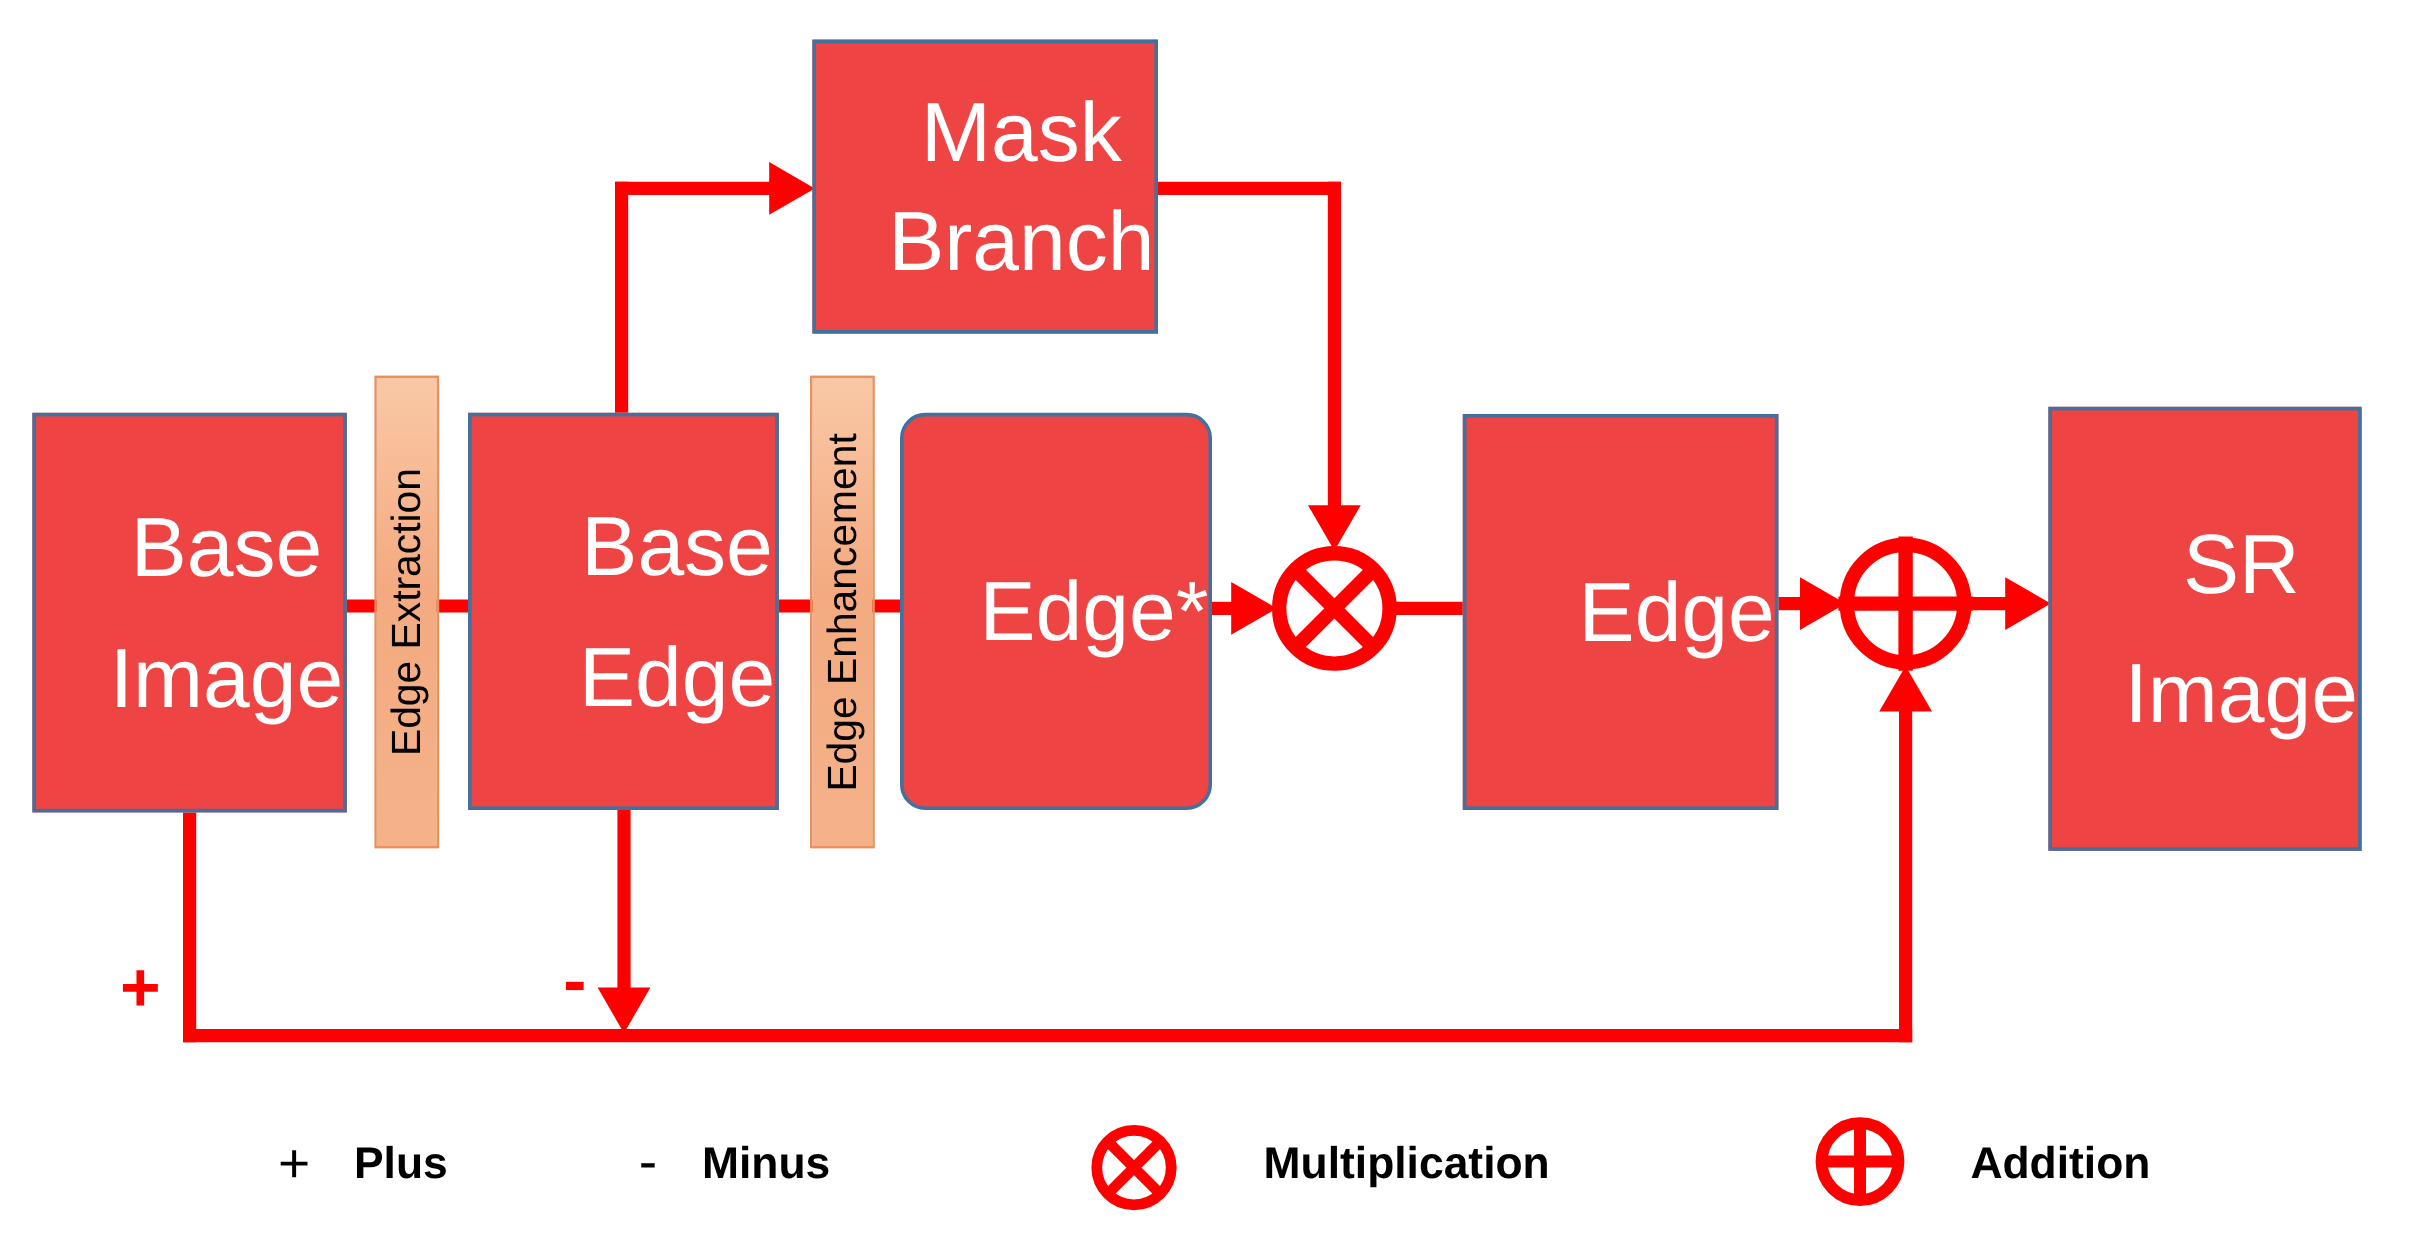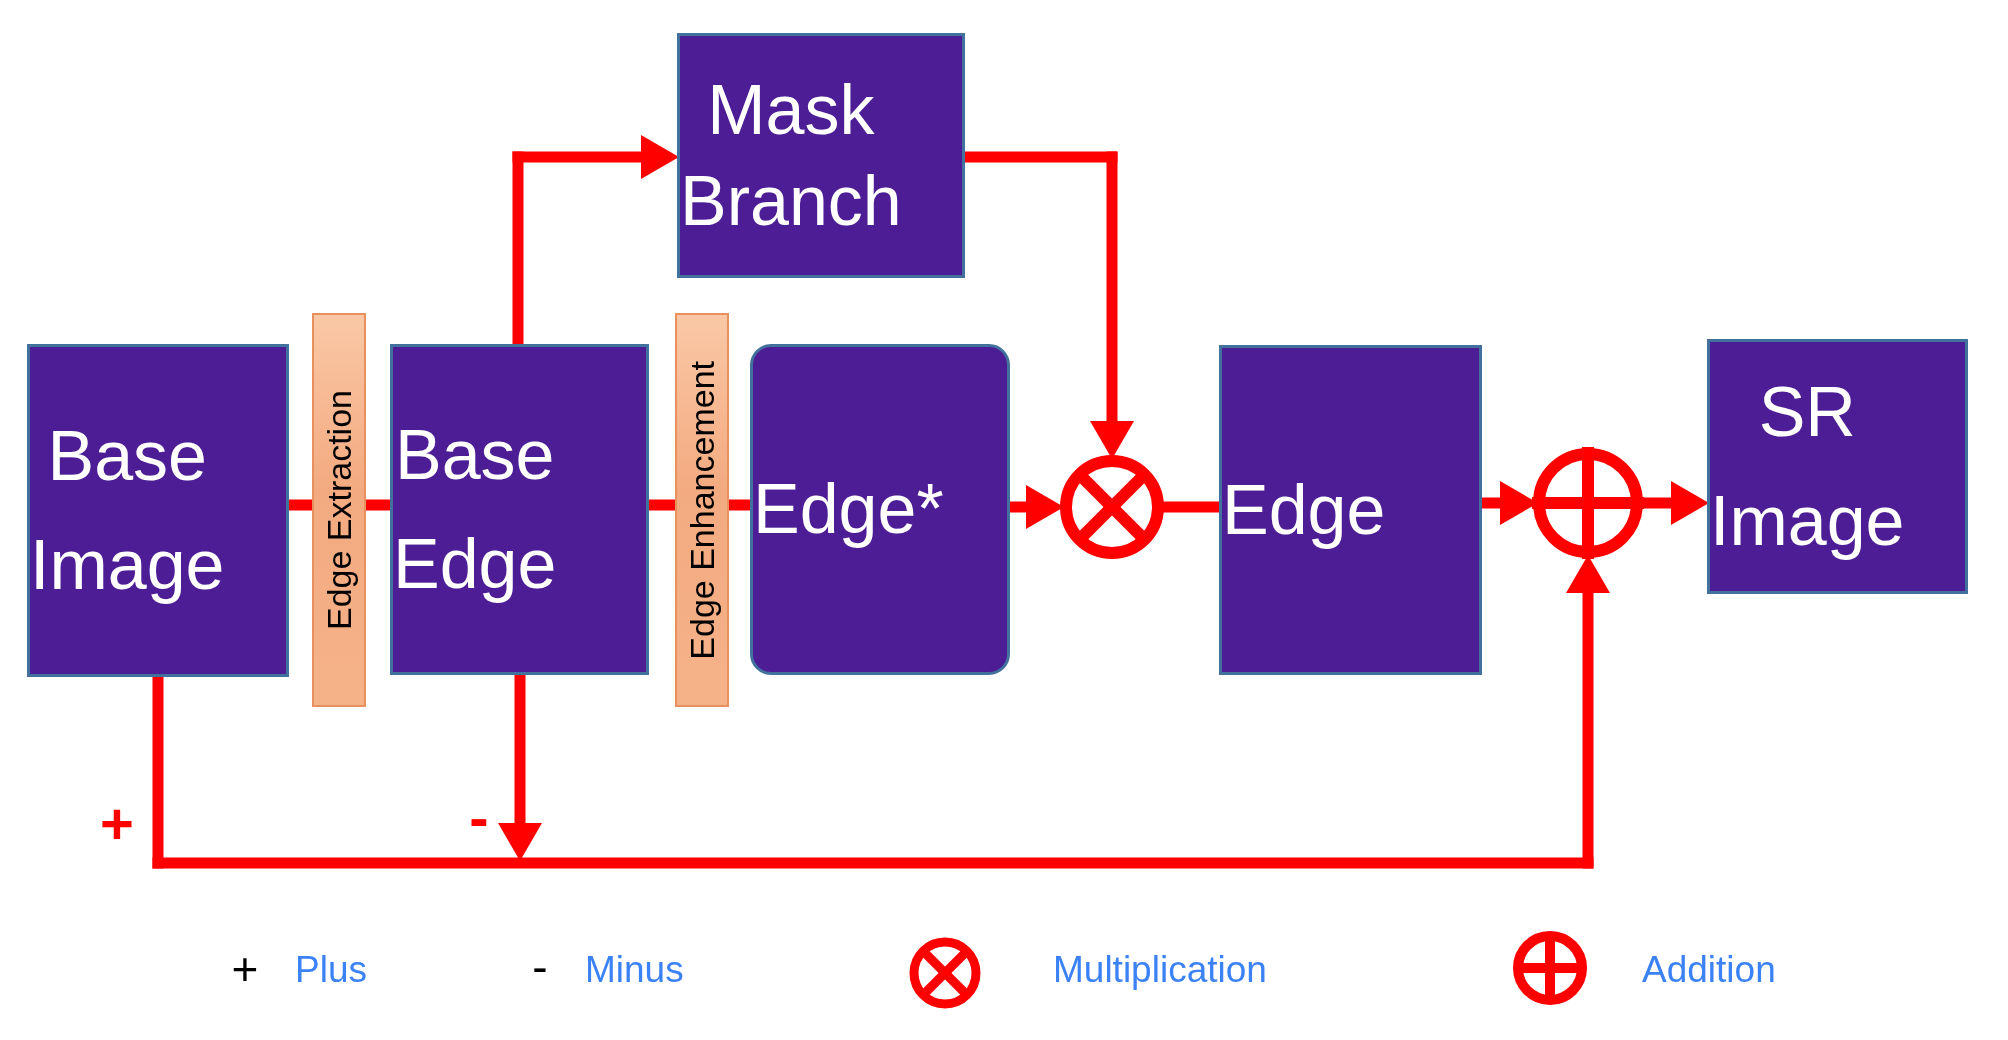--- a/index.html
+++ b/index.html
@@ -9,25 +9,25 @@
     height: 1040px;
     background: #ffffff;
     font-family: "Liberation Sans", sans-serif;
     overflow: hidden;
   }
   #wires { position: absolute; left: 0; top: 0; z-index: 0; }
 
   .node {
     position: absolute;
     box-sizing: border-box;
-    background: #4c1d95;
+    background: #ef4444;
     border: 3px solid #41719C;
     display: flex;
     align-items: center;
-    justify-content: flex-start;
+    justify-content: flex-end;
     z-index: 2;
   }
   .node-label {
     color: #ffffff;
     font-size: 70px;
     line-height: 1.55;
     text-align: center;
     white-space: pre-line;
     font-weight: 400;
   }
@@ -64,35 +64,35 @@
   .legend-item-symbol {
     position: absolute;
     color: #000000;
     font-size: 46px;
     font-weight: 400;
     transform: translate(-50%, -50%);
     z-index: 2;
   }
   .legend-label {
     position: absolute;
-    color: #3b82f6;
+    color: #000000;
     font-size: 37px;
-    font-weight: 400;
+    font-weight: 700;
     transform: translateY(-50%);
     white-space: nowrap;
     z-index: 2;
   }
   .legend-icon { position: absolute; z-index: 2; }
 
   
   #n-base-image { left: 27px;  top: 344px; width: 262px; height: 333px; }
   #n-base-edge  { left: 390px; top: 344px; width: 259px; height: 331px; }
   #n-edge-star  { left: 750px; top: 344px; width: 260px; height: 331px; border-radius: 21px; }
   #n-edge       { left: 1219px; top: 345px; width: 263px; height: 330px; }
-  #n-sr-image   { left: 1707px; top: 339px; width: 261px; height: 255px; }
+  #n-sr-image   { left: 1707px; top: 339px; width: 261px; height: 370px; }
   #n-mask       { left: 677px; top: 33px;  width: 288px; height: 245px; }
 
   #op-extraction  { left: 312px; top: 313px; width: 54px; height: 394px; }
   #op-enhancement { left: 675px; top: 313px; width: 54px; height: 394px; }
 
   #sign-plus  { left: 117px; top: 823px; }
   #sign-minus { left: 479px; top: 817px; }
 
   #lg-plus-sym   { left: 245px; top: 969px; }
   #lg-plus-lbl   { left: 295px; top: 970px; }

